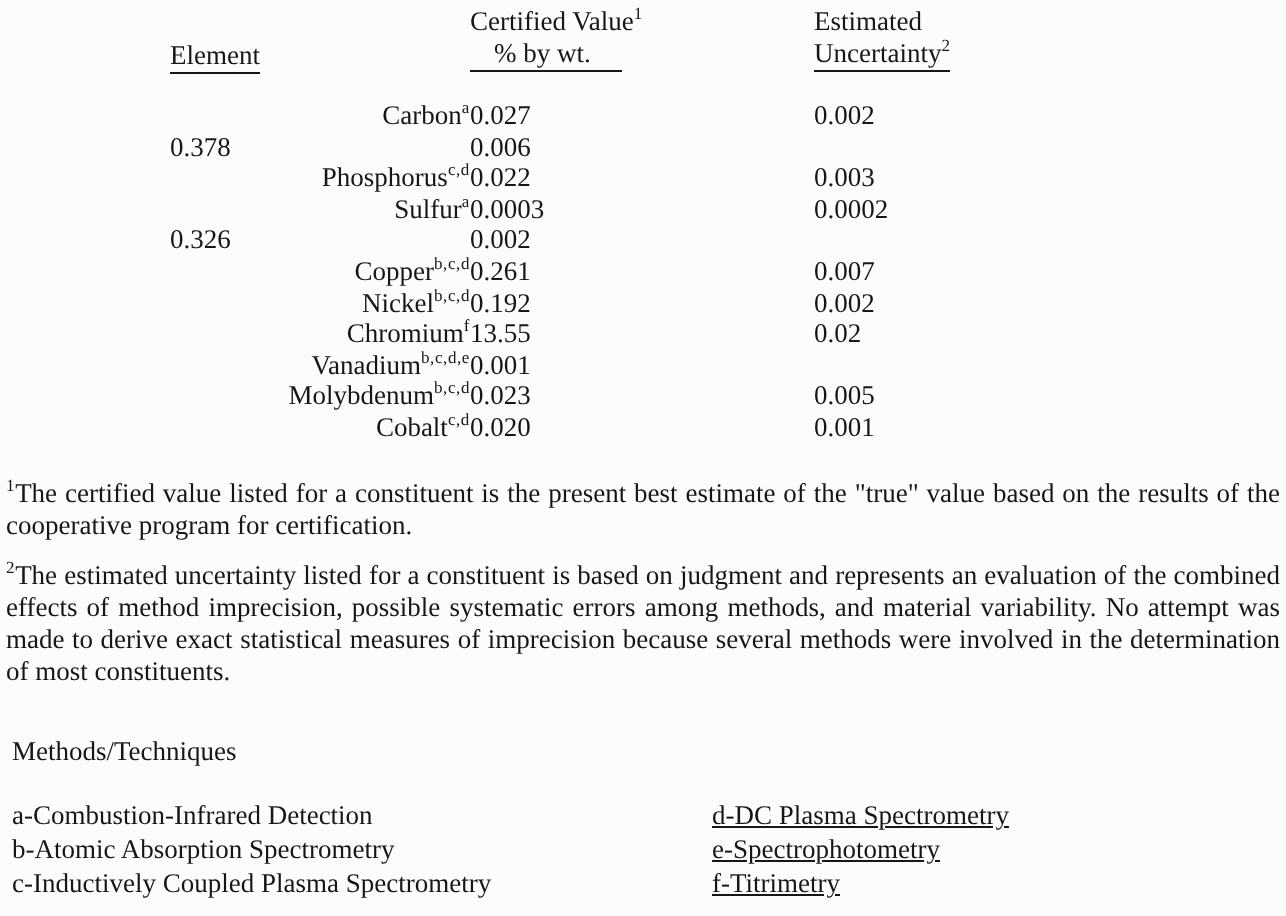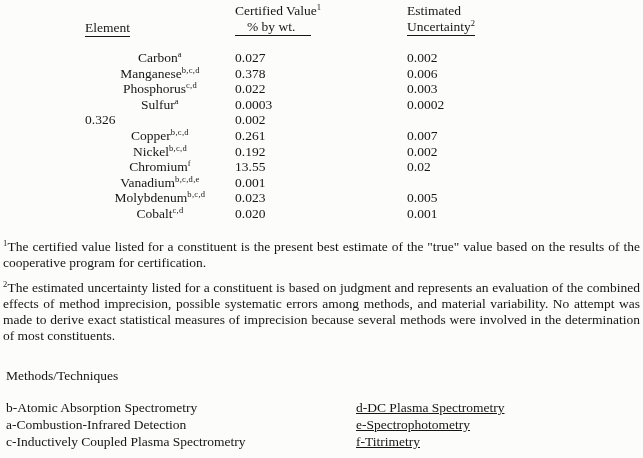--- a/index.html
+++ b/index.html
@@ -25,21 +25,21 @@
   .u-wide { border-bottom: 1.4px solid #161616; padding: 0 16px 1px 12px; }
   .rows { position: absolute; top: 50px; left: 0; }
   .row {
     display: grid;
     grid-template-columns: 150px 172px 210px;
     margin-left: 85px;
     height: 15.6px;
     line-height: 15.6px;
     white-space: nowrap;
   }
-  .cell-el { text-align: center; font-family: Liberation Serif, serif; }
+  .cell-el { text-align: right; font-family: Liberation Serif, serif; }
   .cell-val, .cell-unc { text-align: left; }
   .fn {
     position: absolute;
     left: 3px;
     width: 637px;
     text-align: justify;
     line-height: 16px;
     font-family: Liberation Serif, serif;
   }
   .fn1 { top: 239px; }
@@ -72,21 +72,20 @@
     <span class="u"><span>Uncertainty</span><sup>2</sup></span>
   </div>
 
   <div class="rows">
     <div class="row">
       <span class="cell-el"><span>Carbon</span><sup>a</sup></span>
       <span class="cell-val">0.027</span>
       <span class="cell-unc">0.002</span>
     </div>
     <div class="row">
-      <span class="cell-el"><span>Manganese</span><sup>b,c,d</sup></span>
       <span class="cell-val">0.378</span>
       <span class="cell-unc">0.006</span>
     </div>
     <div class="row">
       <span class="cell-el"><span>Phosphorus</span><sup>c,d</sup></span>
       <span class="cell-val">0.022</span>
       <span class="cell-unc">0.003</span>
     </div>
     <div class="row">
       <span class="cell-el"><span>Sulfur</span><sup>a</sup></span>
@@ -131,22 +130,22 @@
   <div class="fn fn1">
     <sup>1</sup><span>The certified value listed for a constituent is the present best estimate of the "true" value based on the results of the cooperative program for certification.</span>
   </div>
   <div class="fn fn2">
     <sup>2</sup><span>The estimated uncertainty listed for a constituent is based on judgment and represents an evaluation of the combined effects of method imprecision, possible systematic errors among methods, and material variability. No attempt was made to derive exact statistical measures of imprecision because several methods were involved in the determination of most constituents.</span>
   </div>
 
   <div class="methods-title">Methods/Techniques</div>
 
   <div class="mcol mcol-left">
+    <div>a-Combustion-Infrared Detection</div>
     <div>b-Atomic Absorption Spectrometry</div>
-    <div>a-Combustion-Infrared Detection</div>
     <div>c-Inductively Coupled Plasma Spectrometry</div>
   </div>
   <div class="mcol mcol-right">
     <div>d-DC Plasma Spectrometry</div>
     <div>e-Spectrophotometry</div>
     <div>f-Titrimetry</div>
   </div>
 
 </div>
 

